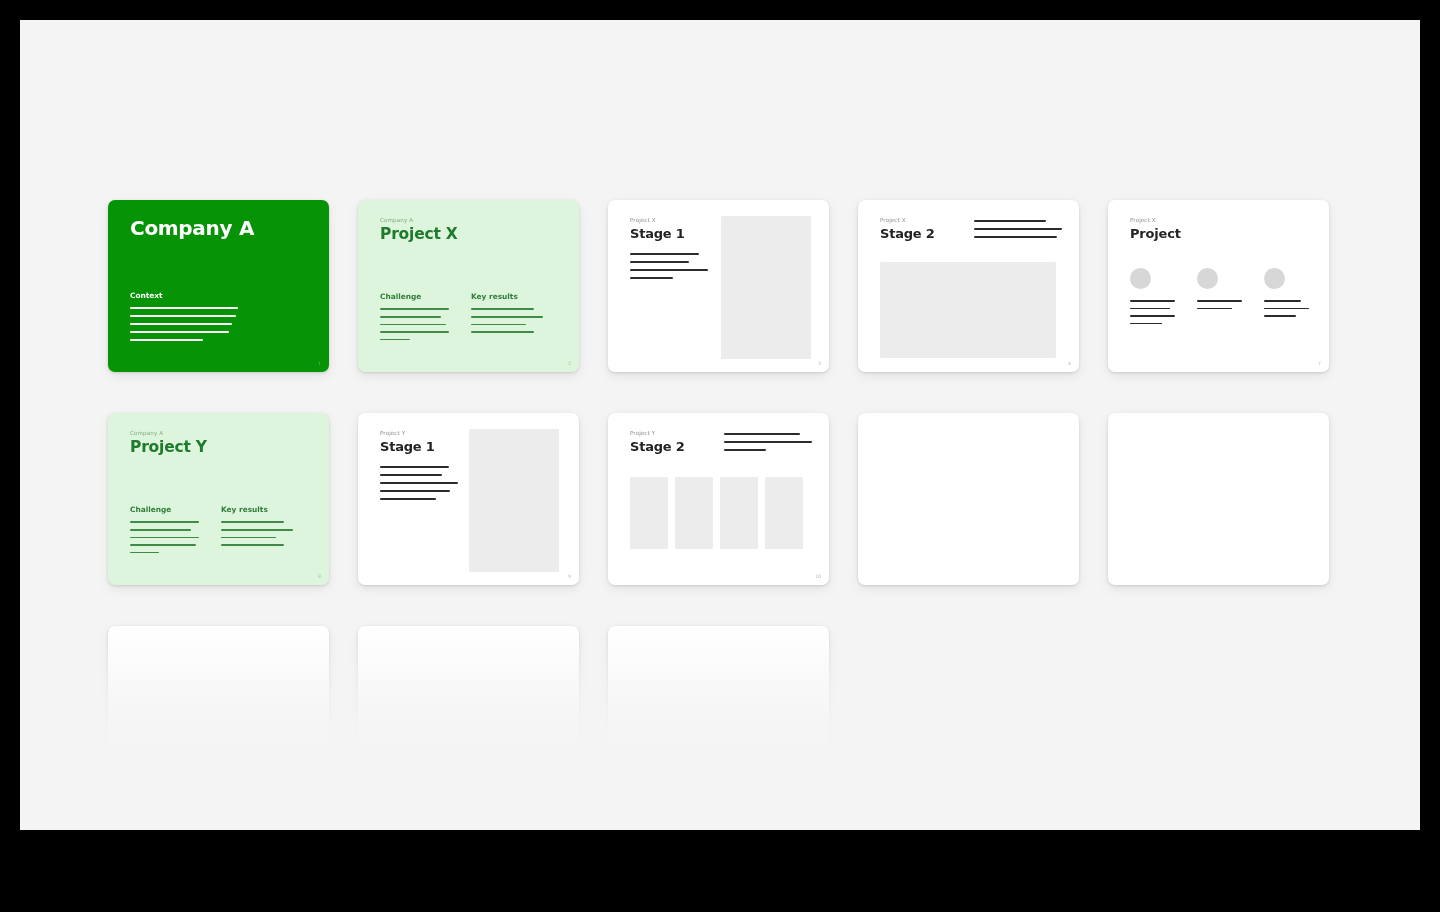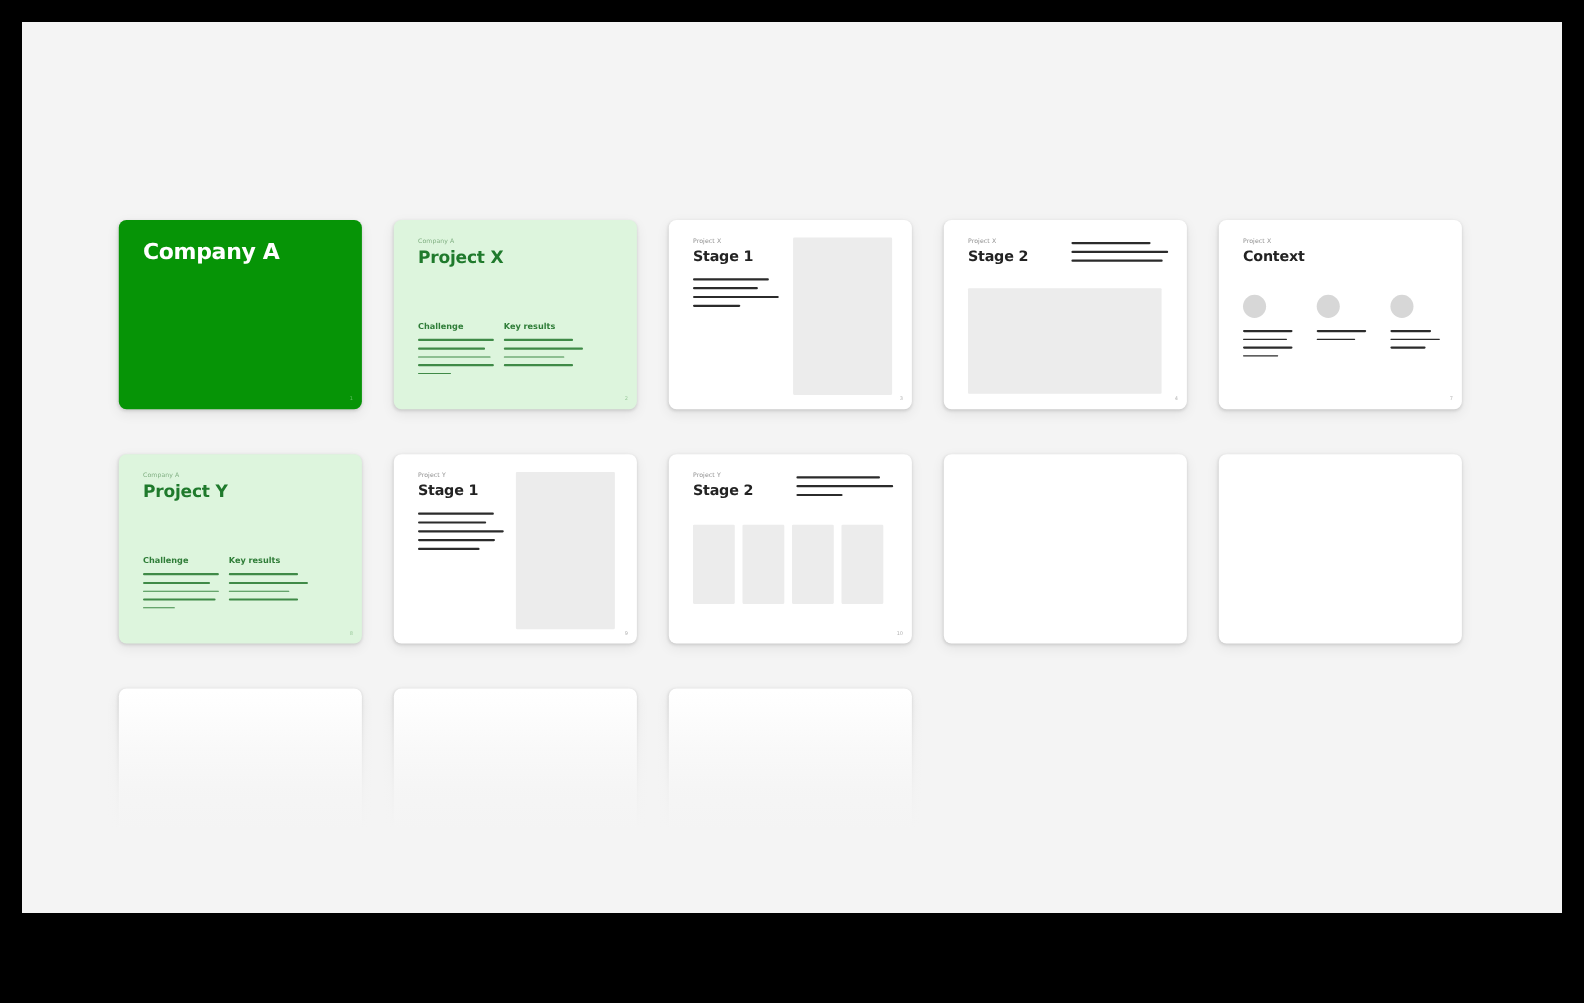--- a/index.html
+++ b/index.html
@@ -66,21 +66,21 @@
 
   
   .lines{display:flex;flex-direction:column;}
   .ln{height:1.6px;border-radius:1px;background:#2b2b2b;}
   .theme-solid .ln{background:#ffffff;height:1.5px;}
   .theme-tint .ln{background:#3f8a47;}
 
   
   .ph{background:#ececec;border-radius:1px;}
   .circ{width:21px;height:21px;border-radius:50%;background:#d7d7d7;}
-  .col2{display:flex;gap:9px;}
+  .col2{display:flex;gap:22px;}
   .colwrap{display:flex;flex-direction:column;}
 
   
   #fadeMask{
     position:absolute;left:0;right:0;top:608px;height:202px;
     background:linear-gradient(to bottom,
        rgba(244,244,244,0) 0%,
        rgba(244,244,244,.55) 26%,
        rgba(244,244,244,.88) 46%,
        rgba(244,244,244,1) 62%);
@@ -90,20 +90,30 @@
 </head>
 <body>
 
 <div id="frame">
   <div id="deck">
     <div id="grid">
 
       <div class="slide theme-solid">
         <div class="pad">
           <div class="title-lg">Company A</div>
+          <div style="position:absolute;left:0;top:74px;width:108px;">
+            <div class="sub-h">Context</div>
+            <div class="lines" style="margin-top:8px;gap:6.5px;">
+              <div class="ln" style="width:100%"></div>
+              <div class="ln" style="width:98%"></div>
+              <div class="ln" style="width:94%"></div>
+              <div class="ln" style="width:92%"></div>
+              <div class="ln" style="width:68%"></div>
+            </div>
+          </div>
         </div>
         <div class="pgnum">1</div>
       </div>
 
       <div class="slide theme-tint">
         <div class="pad">
           <div class="eyebrow">Company A</div>
           <div class="title-md">Project X</div>
           <div class="col2" style="position:absolute;left:0;top:75px;">
             <div class="colwrap" style="width:69px;">
@@ -157,21 +167,21 @@
           <div class="ph" style="position:absolute;left:0;top:44px;width:176px;height:96px;"></div>
         </div>
         <div class="pgnum">4</div>
       </div>
 
 
 
       <div class="slide">
         <div class="pad">
           <div class="eyebrow">Project X</div>
-          <div class="title-sm">Context</div>
+          <div class="title-sm">Project</div>
           <div style="position:absolute;left:0;top:50px;display:flex;gap:22px;">
             <div style="width:45px;">
               <div class="circ"></div>
               <div class="lines" style="margin-top:11px;gap:6px;">
                 <div class="ln" style="width:100%"></div>
                 <div class="ln" style="width:88%"></div>
                 <div class="ln" style="width:100%"></div>
                 <div class="ln" style="width:72%"></div>
               </div>
             </div>

